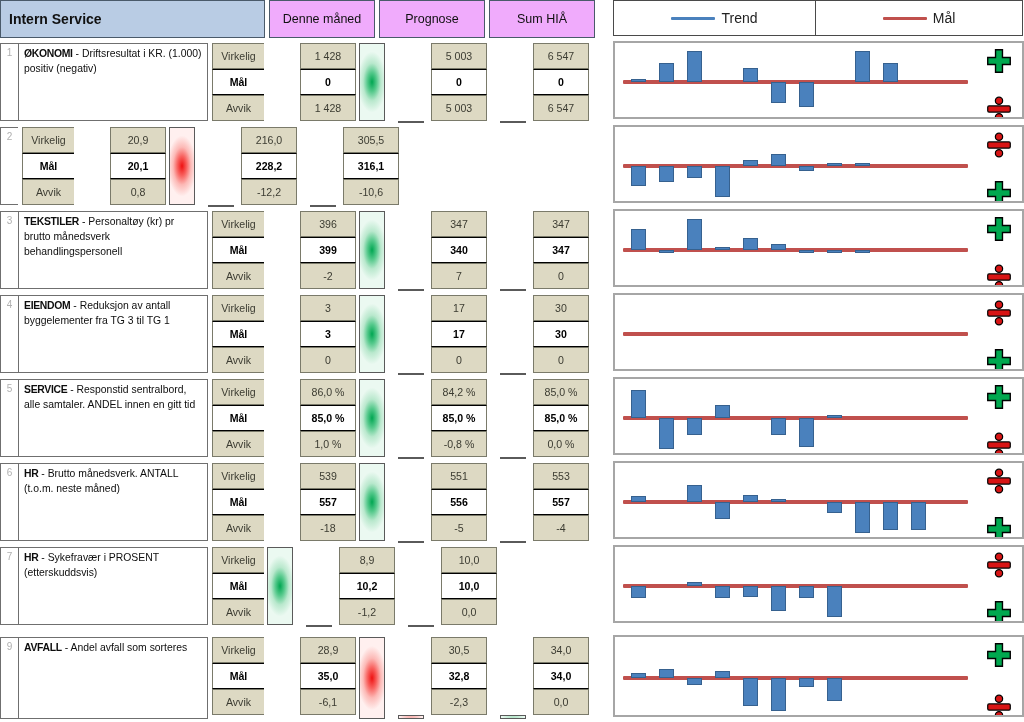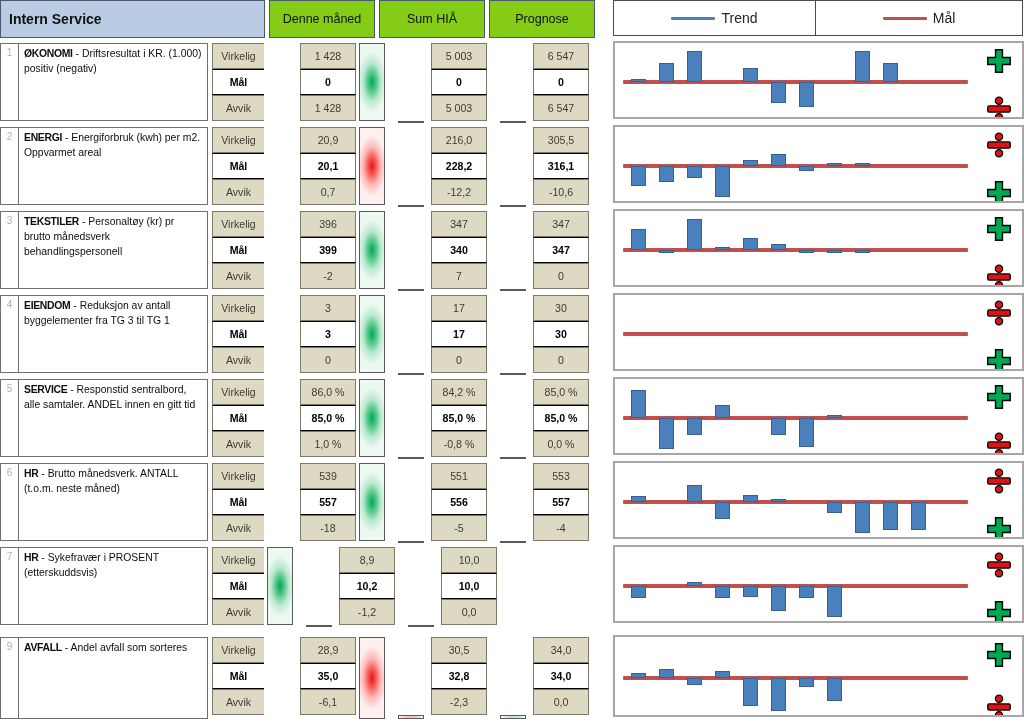--- a/index.html
+++ b/index.html
@@ -20,21 +20,21 @@
 
   .hdr-row { display: flex; height: 38px; }
   .hdr-title {
     width: 265px; box-sizing: border-box;
     background: #b9cce4; border: 1px solid #4a5a6a;
     display: flex; align-items: center; padding-left: 8px;
     font-weight: bold; font-size: 14px; color: #101010;
   }
   .hdr-col {
     width: 106px; box-sizing: border-box;
-    background: #84cc16; border: 1px solid #4a5a6a;
+    background: #f0abfc; border: 1px solid #4a5a6a;
     display: flex; align-items: center; justify-content: center;
     font-size: 12.5px; color: #101010;
     margin-left: 4px;
   }
 
   .kpi-row { display: flex; height: 78px; margin-top: 5px; }
 
   .idx-cell {
     width: 18px; box-sizing: border-box;
     border: 1px solid #6f6f6f; border-right: none;
@@ -136,22 +136,22 @@
 </style>
 </head>
 <body>
 
 <div class="page">
 
   <div class="left">
     <div class="hdr-row">
       <div class="hdr-title">Intern Service</div>
       <div class="hdr-col">Denne måned</div>
+      <div class="hdr-col">Prognose</div>
       <div class="hdr-col">Sum HIÅ</div>
-      <div class="hdr-col">Prognose</div>
     </div>
     <div id="rows-host">
         <div class="kpi-row" style="height: 78px; margin-top: 5px;">
           <div class="idx-cell">1</div>
           <div class="desc-cell"><b>ØKONOMI</b><span> - Driftsresultat i KR. (1.000) positiv (negativ)</span></div>
           <div class="block">
             <div class="lblcol">
               <div class="cell r1">Virkelig</div>
               <div class="cell r2">Mål</div>
               <div class="cell r3">Avvik</div>
@@ -181,31 +181,30 @@
               <div class="cell r2">0</div>
               <div class="cell r3">6 547</div>
             </div>
             <div class="statusbar">
               <div class="fill green"></div>
             </div>
           </div>
         </div>
         <div class="kpi-row" style="height: 78px; margin-top: 6px;">
           <div class="idx-cell">2</div>
-          <div class="desc-cell"><b>ENERGI</b><span> - Energiforbruk (kwh) per m2. Oppvarmet areal</span></div>
           <div class="block">
             <div class="lblcol">
               <div class="cell r1">Virkelig</div>
               <div class="cell r2">Mål</div>
               <div class="cell r3">Avvik</div>
             </div>
             <div class="valcol">
               <div class="cell r1">20,9</div>
               <div class="cell r2">20,1</div>
-              <div class="cell r3">0,7</div>
+              <div class="cell r3">0,8</div>
             </div>
             <div class="statusbar">
               <div class="fill red"></div>
             </div>
           </div>
           <div class="block secondary">
             <div class="valcol">
               <div class="cell r1">216,0</div>
               <div class="cell r2">228,2</div>
               <div class="cell r3">-12,2</div>

